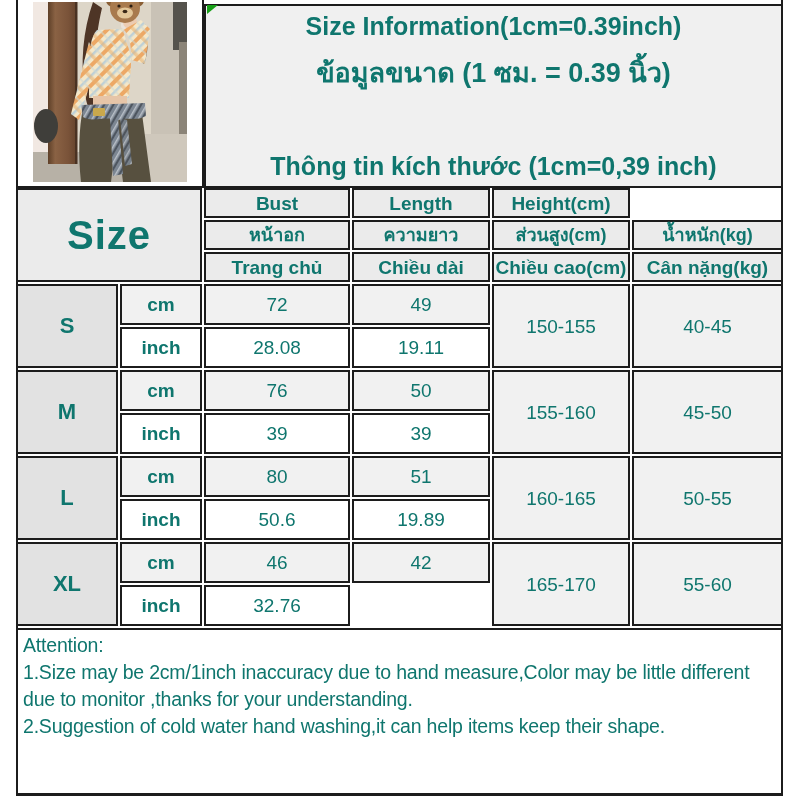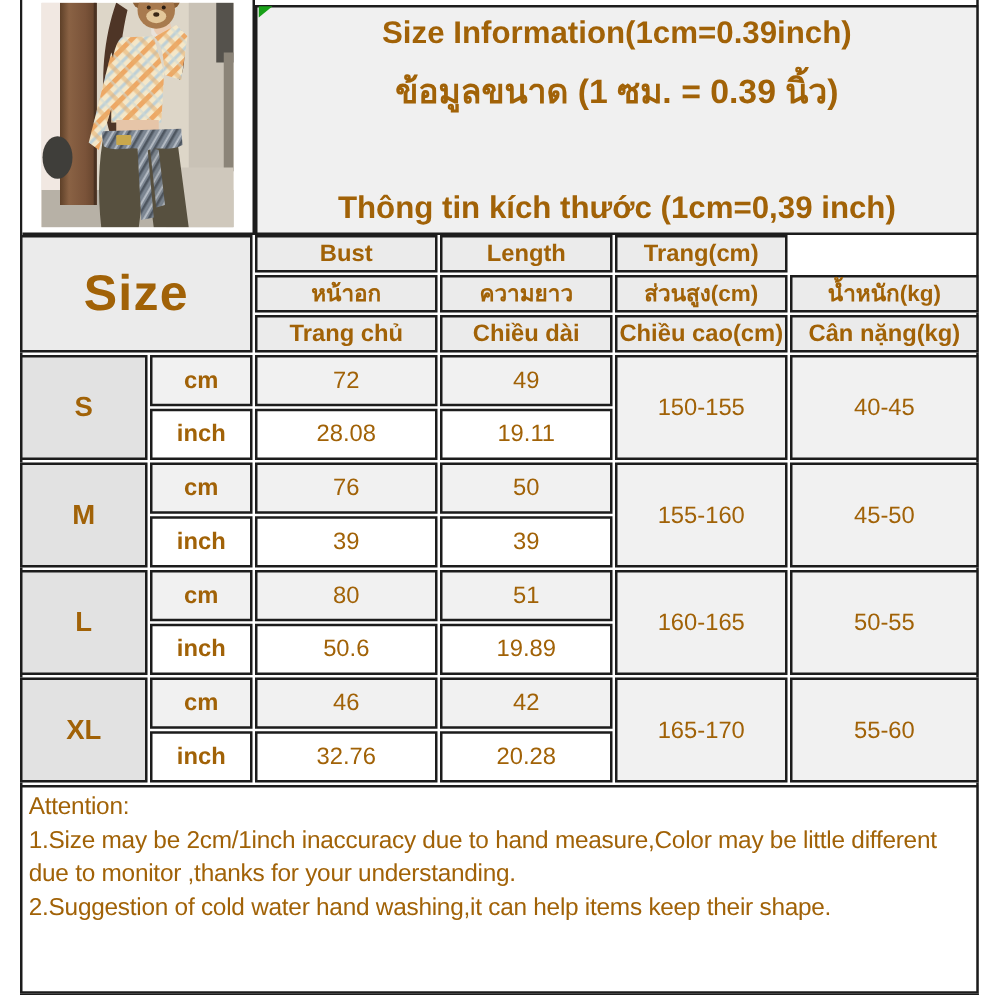--- a/index.html
+++ b/index.html
@@ -1,18 +1,18 @@
 <!DOCTYPE html>
 <html><head>
 <meta charset="utf-8">
 <style>
   html,body{margin:0;padding:0;background:#ffffff;}
   .canvas{
     position:relative;width:800px;height:800px;background:#ffffff;overflow:hidden;
-    font-family:"Liberation Sans","DejaVu Sans",sans-serif;color:#a16207;
+    font-family:"Liberation Sans","DejaVu Sans",sans-serif;color:#0f766e;
   }
   
   .frame{
     position:absolute;left:16px;top:0;width:767px;height:796px;box-sizing:border-box;
     border-left:2px solid #1c1c1c;border-right:2px solid #1c1c1c;border-bottom:2px solid #1c1c1c;
     pointer-events:none;
   }
   
   .photo-cell{
     position:absolute;left:18px;top:0;width:186px;height:188px;box-sizing:border-box;
@@ -152,21 +152,21 @@
     <div class="title-vi">Thông tin kích thước (1cm=0,39 inch)</div>
   </div>
   <div class="corner-flag"></div>
 
   <div class="size-table">
 
     <div class="c g1 size-big" style="grid-area:1/1/4/3">Size</div>
 
     <div class="c g1 b" style="grid-area:1/3/2/4">Bust</div>
     <div class="c g1 b" style="grid-area:1/4/2/5">Length</div>
-    <div class="c g1 b" style="grid-area:1/5/2/6">Trang(cm)</div>
+    <div class="c g1 b" style="grid-area:1/5/2/6">Height(cm)</div>
 
     <div class="c g1 b th" style="grid-area:2/3/3/4">หน้าอก</div>
     <div class="c g1 b th" style="grid-area:2/4/3/5">ความยาว</div>
     <div class="c g1 b th" style="grid-area:2/5/3/6">ส่วนสูง(cm)</div>
     <div class="c g1 b th" style="grid-area:2/6/3/7">น้ำหนัก(kg)</div>
 
     <div class="c g1 b" style="grid-area:3/3/4/4">Trang chủ</div>
     <div class="c g1 b" style="grid-area:3/4/4/5">Chiều dài</div>
     <div class="c g1 b" style="grid-area:3/5/4/6">Chiều cao(cm)</div>
     <div class="c g1 b" style="grid-area:3/6/4/7">Cân nặng(kg)</div>
@@ -202,21 +202,20 @@
     <div class="c w" style="grid-area:9/4/10/5">19.89</div>
 
     <div class="c g2 sz" style="grid-area:10/1/12/2">XL</div>
     <div class="c g3 b" style="grid-area:10/2/11/3">cm</div>
     <div class="c g3" style="grid-area:10/3/11/4">46</div>
     <div class="c g3" style="grid-area:10/4/11/5">42</div>
     <div class="c g3" style="grid-area:10/5/12/6">165-170</div>
     <div class="c g3" style="grid-area:10/6/12/7">55-60</div>
     <div class="c w b" style="grid-area:11/2/12/3">inch</div>
     <div class="c w" style="grid-area:11/3/12/4">32.76</div>
-    <div class="c w" style="grid-area:11/4/12/5">20.28</div>
 
   </div>
 
   <div class="attention">Attention:
 1.Size may be 2cm/1inch inaccuracy due to hand measure,Color may be little different
 due to monitor ,thanks for your understanding.
 2.Suggestion of cold water hand washing,it can help items keep their shape.</div>
 
 </div>
 

